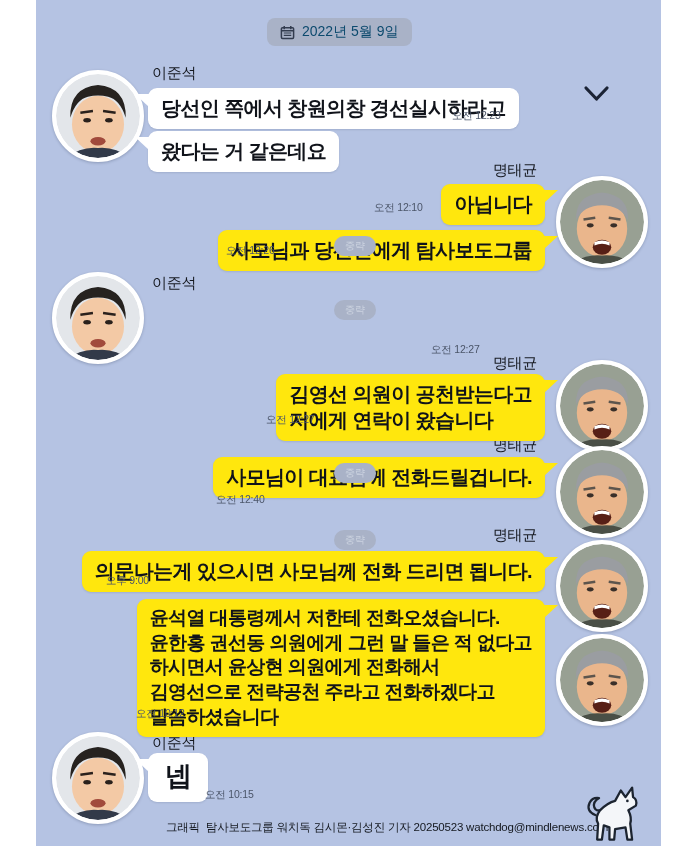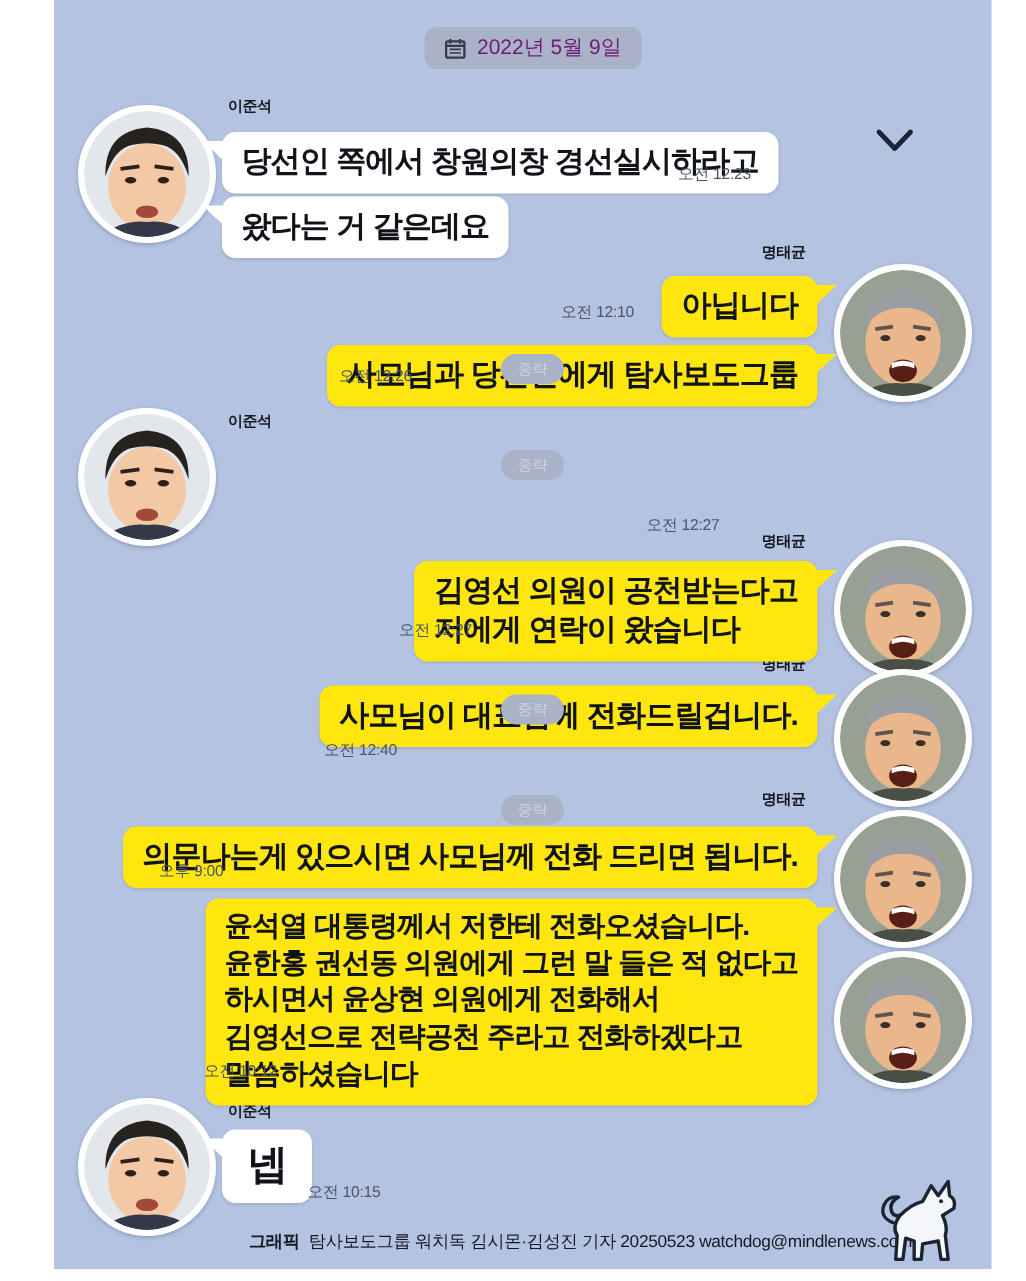--- a/index.html
+++ b/index.html
@@ -4,33 +4,33 @@
 <style>
   :root{
     --bg:#b5c3e3; --yellow:#ffe70d; --badge:#a9b2c7; --ink:#10131a;
     --ts:#4b5569; --name:#15181f;
   }
   *{margin:0;padding:0;box-sizing:border-box;font-family:"Liberation Sans","DejaVu Sans",sans-serif;}
   body{background:#888;}
   .page{position:relative;width:684px;height:854px;background:#ffffff;overflow:hidden;margin:0 auto;}
   .canvas{position:absolute;left:36px;top:0;width:625px;height:846px;background:var(--bg);}
   
-  .date-badge{position:absolute;left:283px;top:18px;display:flex;align-items:center;gap:7px;
-    background:var(--badge);border-radius:8px;padding:5px 13px;font-size:14px;color:#701a75;text-align:right;}
+  .date-badge{position:absolute;left:267px;top:18px;display:flex;align-items:center;gap:7px;
+    background:var(--badge);border-radius:8px;padding:5px 13px;font-size:14px;color:#0c4a6e;text-align:right;}
   .date-badge svg{display:block;}
   
   .chev{position:absolute;left:583px;top:84px;width:27px;height:20px;cursor:pointer;}
   
   .avatar{position:absolute;width:92px;height:92px;border-radius:50%;background:#fff;border:4px solid #fff;
     overflow:hidden;box-shadow:0 1px 3px rgba(20,30,60,.25);}
   .avatar svg{display:block;width:100%;height:100%;border-radius:50%;}
   .a1{left:52px;top:70px}.a2{left:556px;top:176px}.a3{left:52px;top:272px}.a4{left:556px;top:360px}
   .a5{left:556px;top:446px}.a6{left:556px;top:540px}.a7{left:556px;top:634px}.a8{left:52px;top:732px}
   
-  .name{position:absolute;font-size:10px;font-weight:700;color:var(--name);letter-spacing:-0.3px;}
+  .name{position:absolute;font-size:15px;font-weight:400;color:var(--name);letter-spacing:-0.3px;}
   .n1{left:152px;top:64px}.n2{right:147px;top:161px}.n3{left:152px;top:274px}.n4{right:147px;top:354px}
   .n5{right:147px;top:436px}.n6{right:147px;top:526px}.n7{left:152px;top:734px}
   
   .bubble{position:absolute;background:#fff;border-radius:9px;padding:7px 13px 8px;
     font-size:20px;font-weight:700;color:var(--ink);line-height:1.3;letter-spacing:-0.6px;
     white-space:pre-line;box-shadow:0 1px 2px rgba(20,30,60,.12);}
   .bubble.right{background:var(--yellow);margin-left:32px;}
   .bubble::before{content:"";position:absolute;top:6px;width:0;height:0;border-style:solid;}
   .bubble.left::before{left:-13px;border-width:0 14px 13px 0;border-color:transparent #ffffff transparent transparent;}
   .bubble.right::before{right:-13px;border-width:0 0 13px 14px;border-color:transparent transparent transparent var(--yellow);}
@@ -43,21 +43,21 @@
   .t1{left:452px;top:109px}.t2{left:374px;top:201px}.t3{left:226px;top:244px}.t4{left:431px;top:343px}
   .t5{left:266px;top:413px}.t6{left:216px;top:493px}.t7{left:106px;top:574px}.t8{left:136px;top:707px}
   .t9{left:205px;top:788px}
   
   .pill{position:absolute;left:334px;background:var(--badge);color:#ccd3e0;border-radius:10px;
     padding:3px 11px;font-size:10px;letter-spacing:0;margin-top:27px;}
   .p1{top:209px}.p2{top:273px}.p3{top:436px}.p4{top:503px}
   
   .credit{position:absolute;left:90px;right:0;top:820px;text-align:center;font-size:11.5px;color:#14181f;
     letter-spacing:-0.2px;white-space:nowrap;}
-  .credit b{font-weight:700;margin-right:3px;}
+  .credit b{font-weight:400;margin-right:3px;}
   .dog{position:absolute;left:583px;top:785px;width:68px;height:62px;}
   .hidden-defs{position:absolute;width:0;height:0;overflow:hidden;}
 </style>
 </head>
 <body>
 
 <div class="page">
   <div class="canvas"></div>
 
   <svg class="hidden-defs" xmlns="http://www.w3.org/2000/svg">

